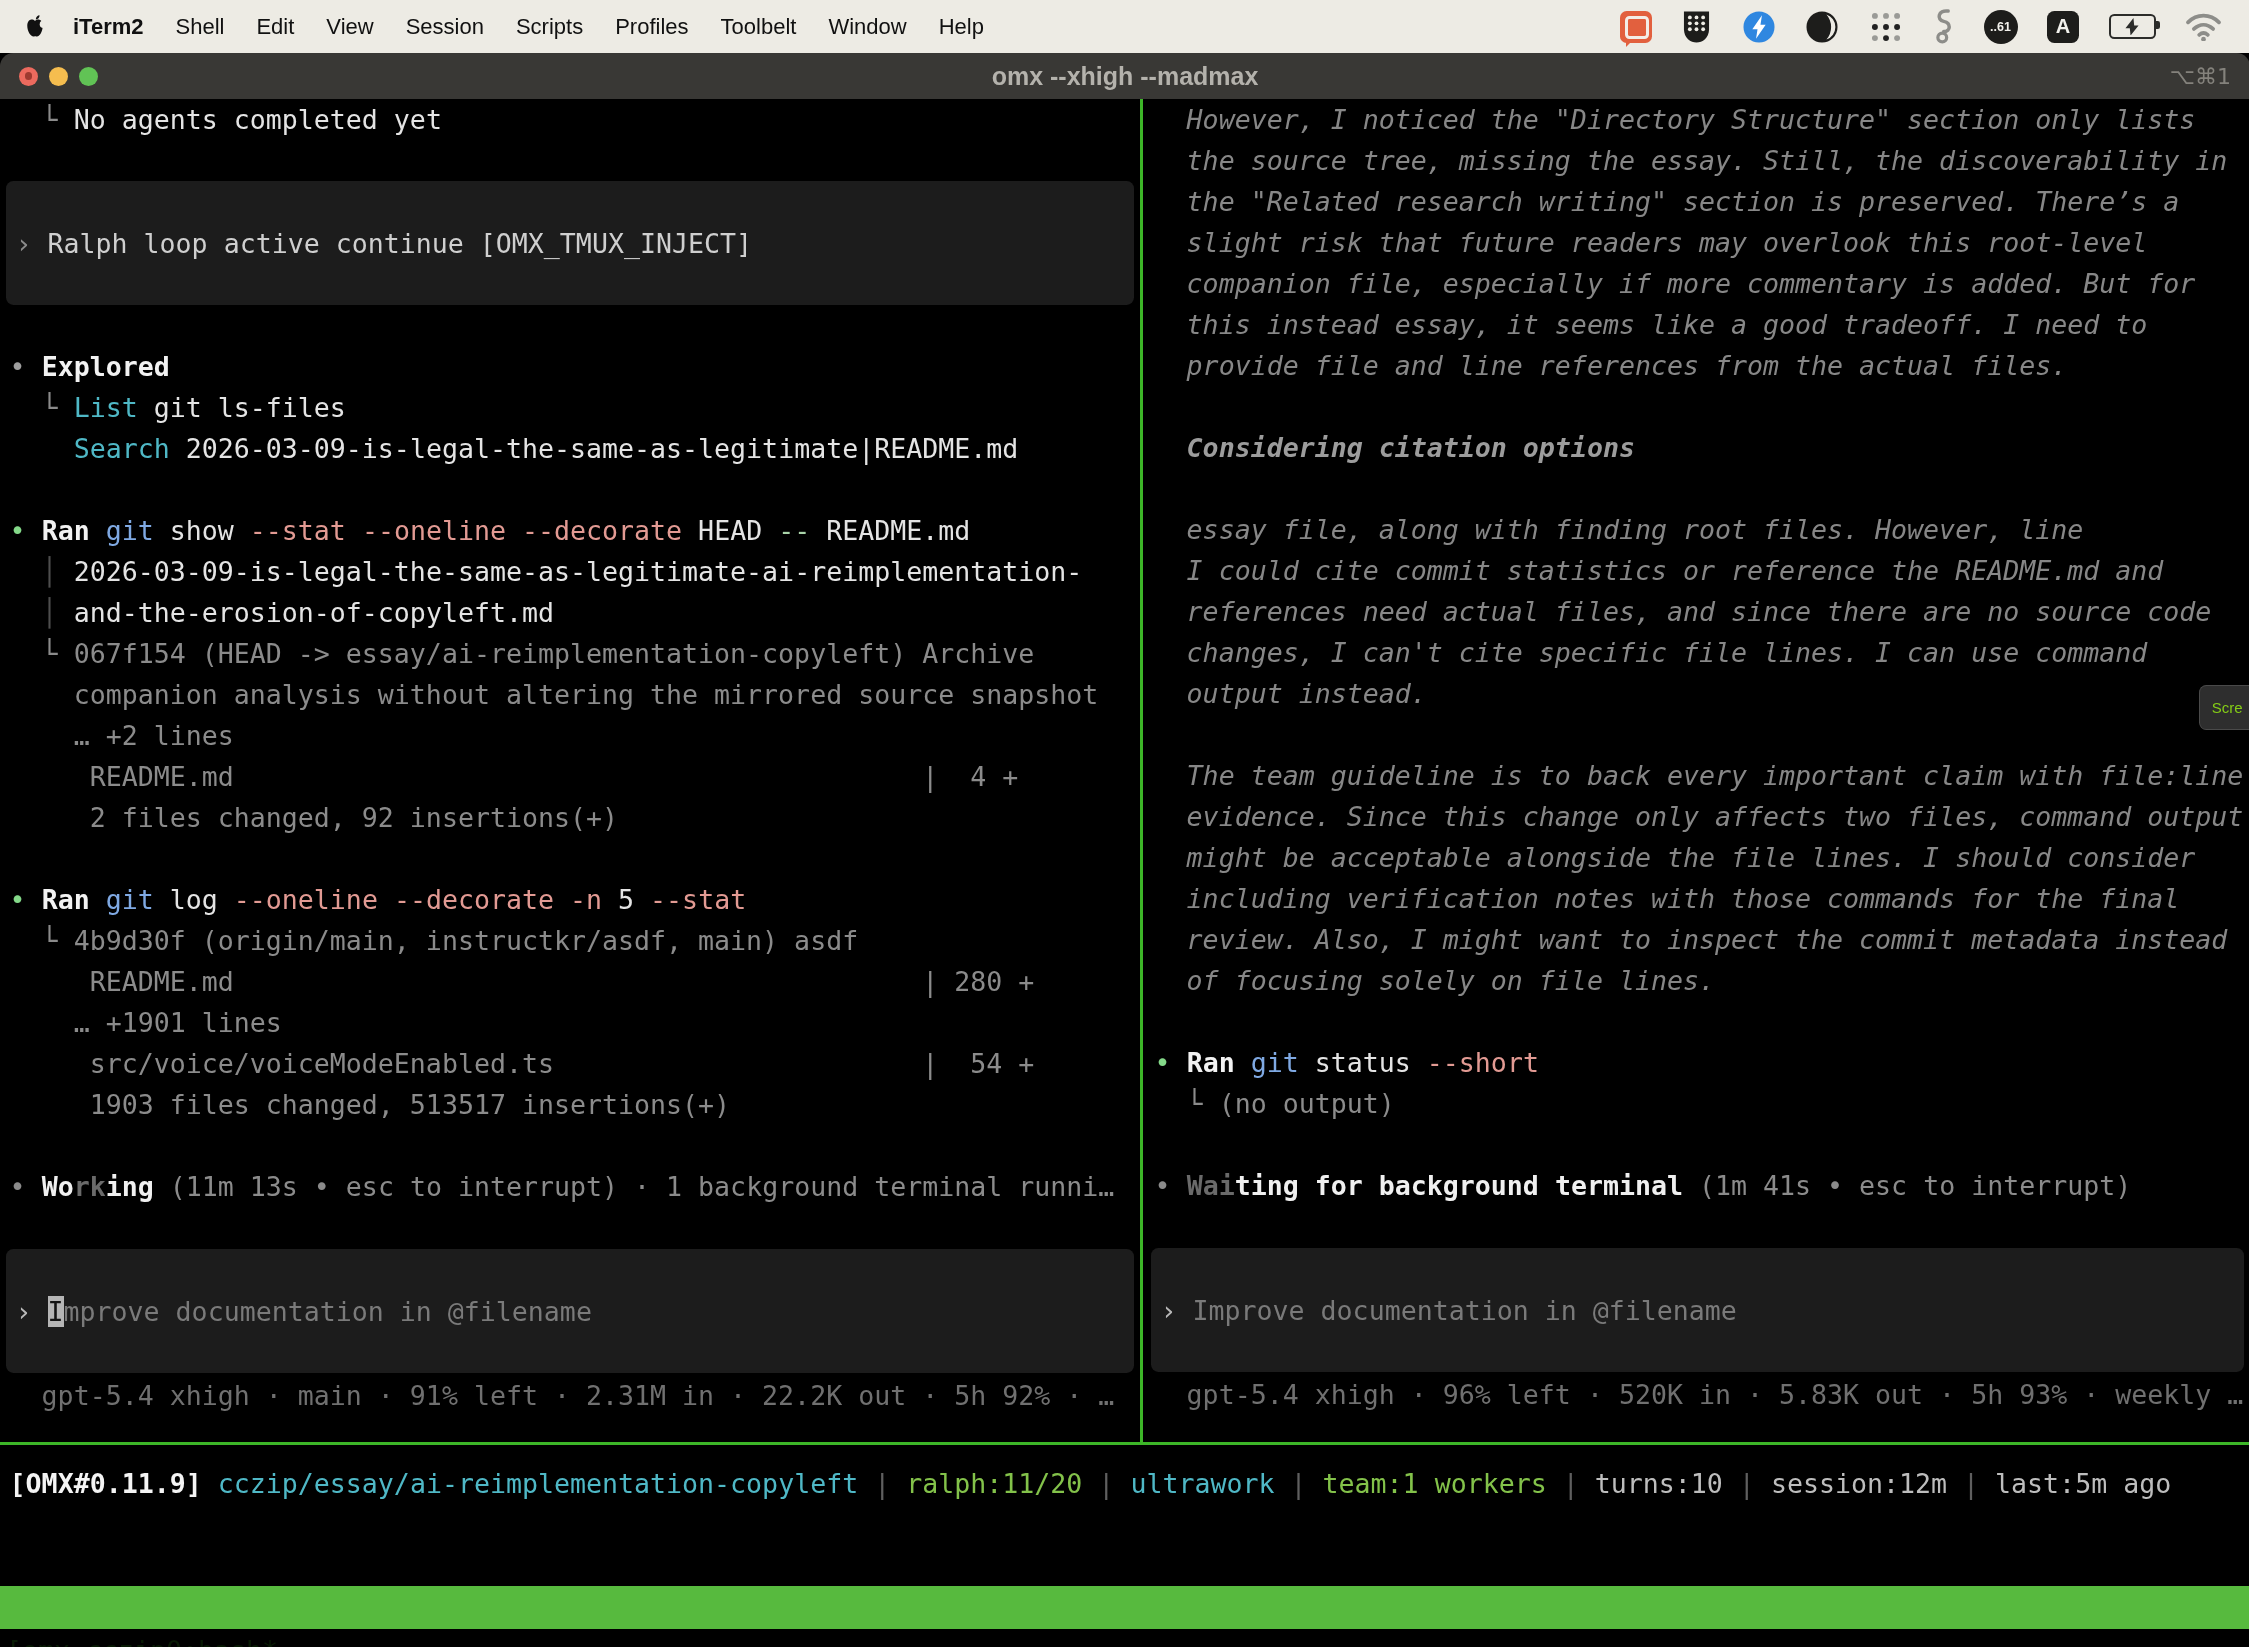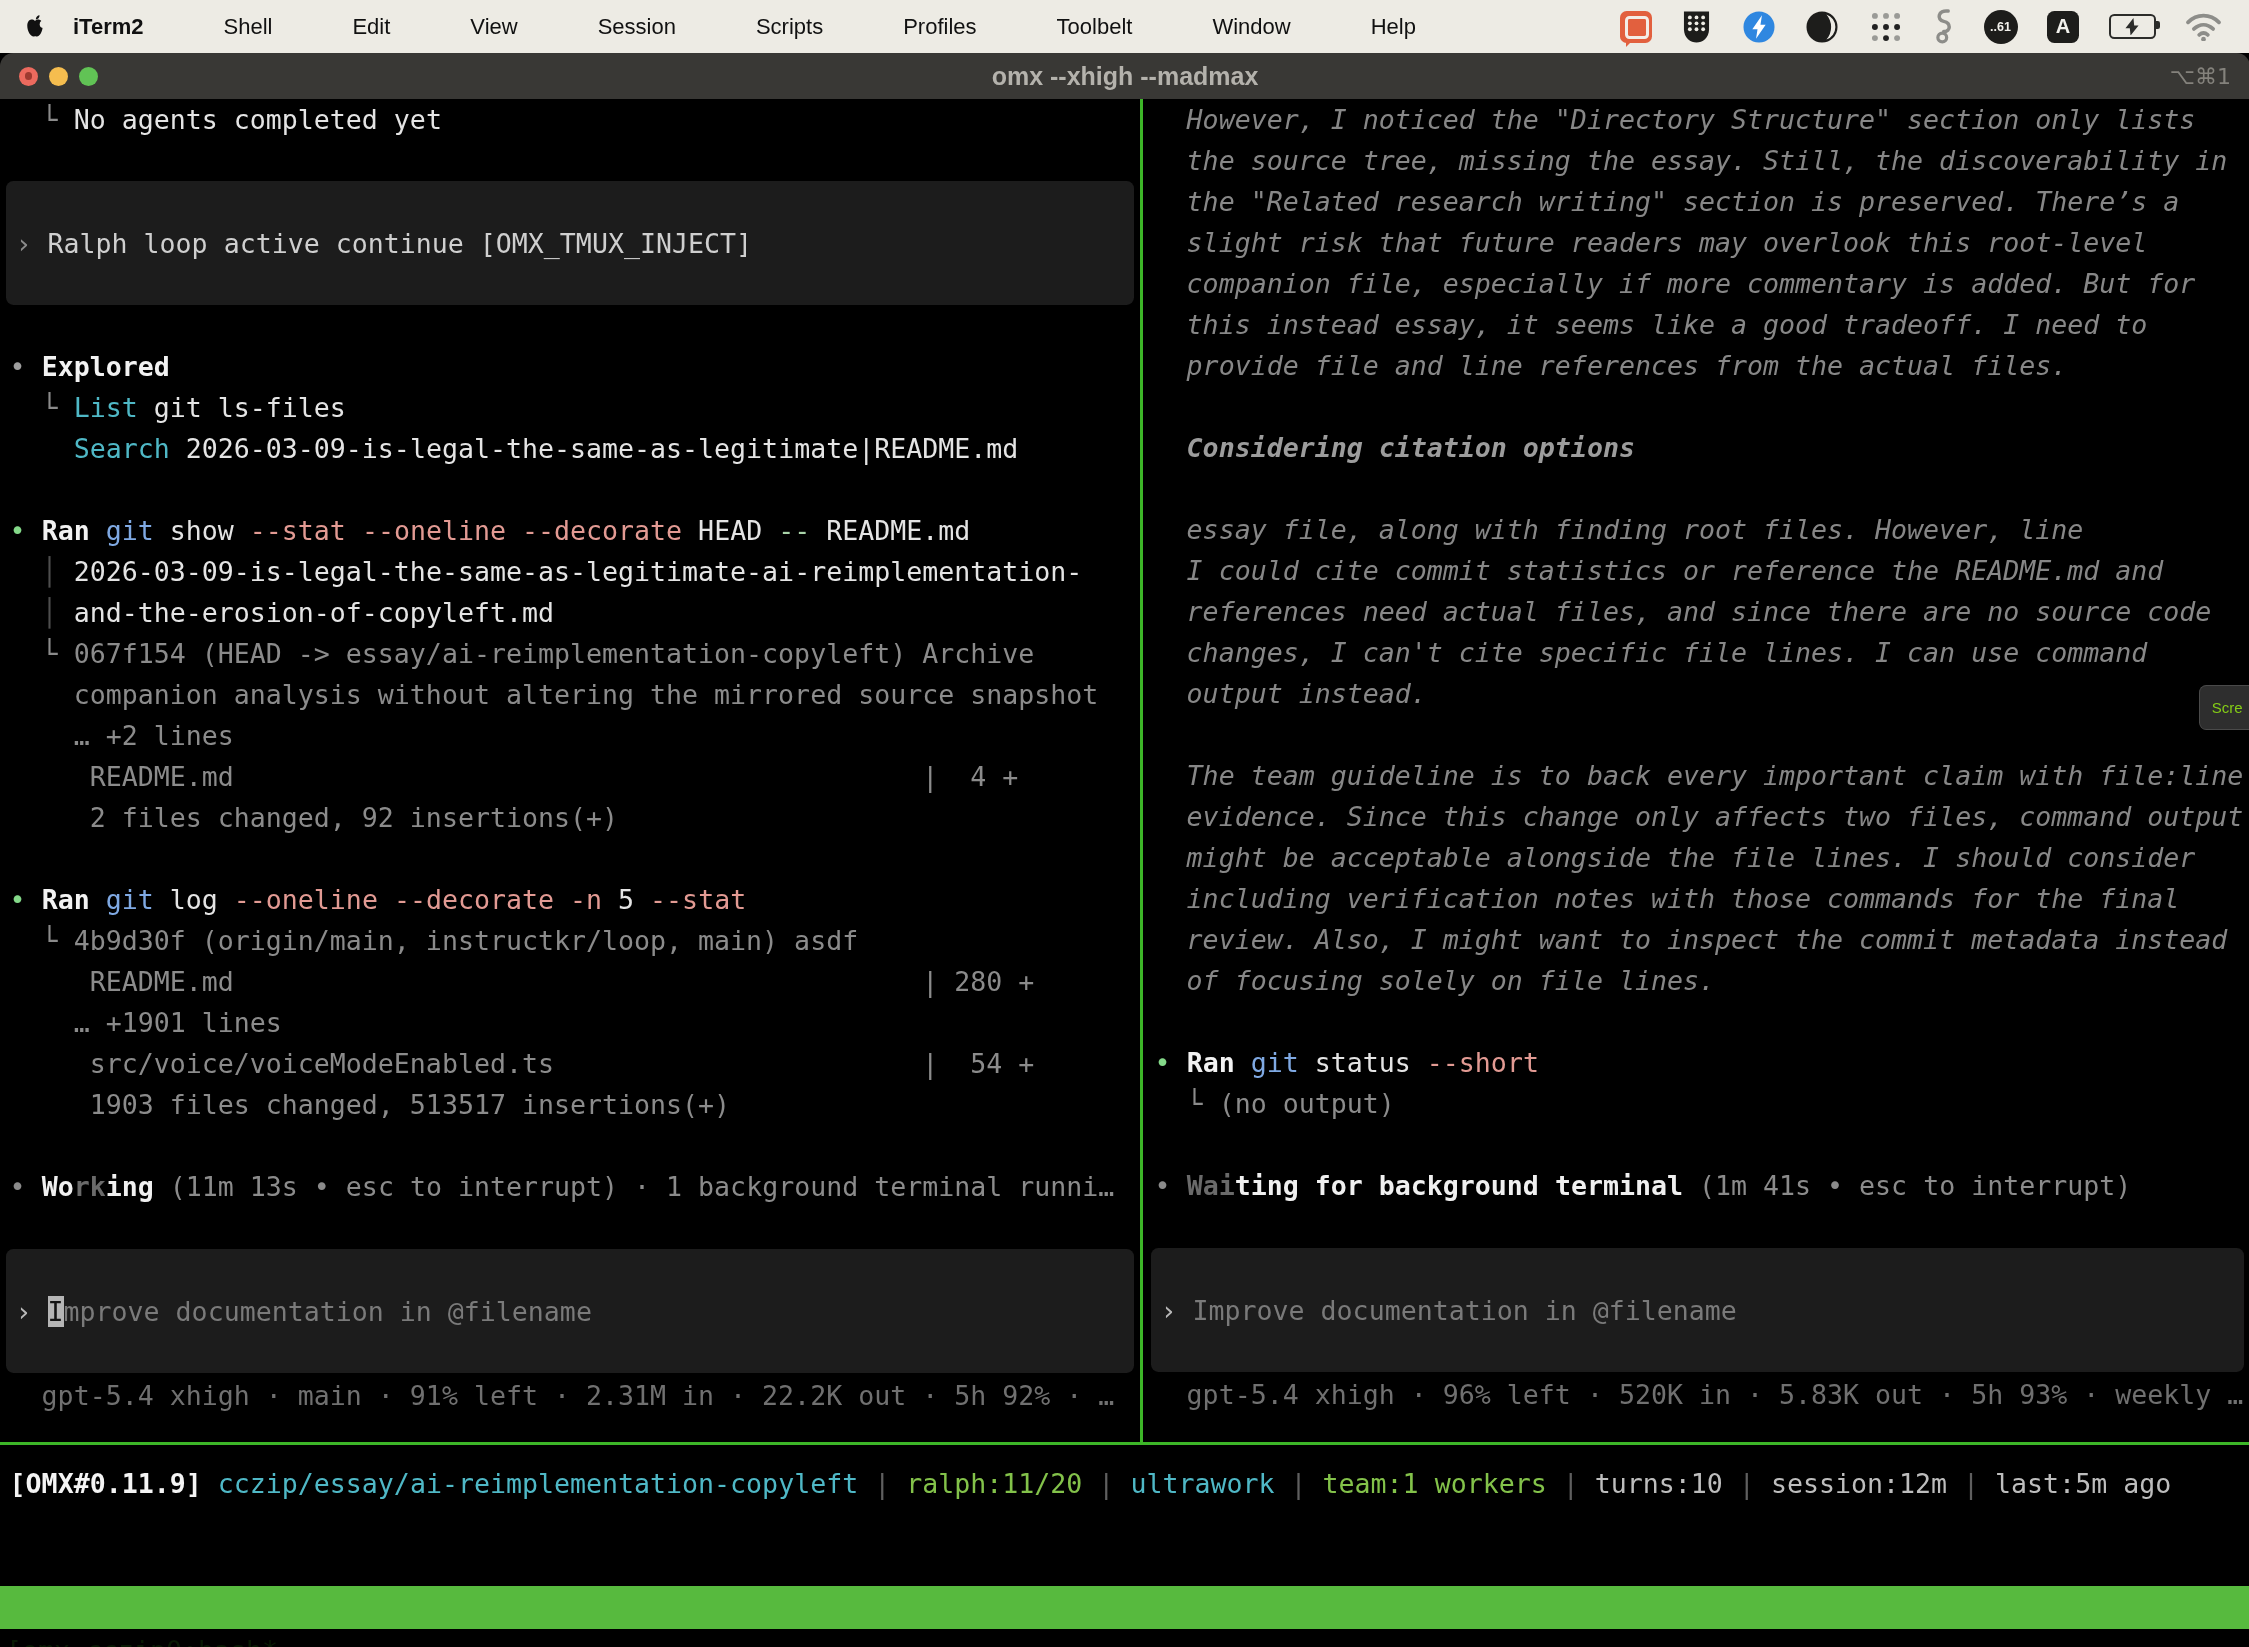--- a/index.html
+++ b/index.html
@@ -1,21 +1,21 @@
 <!DOCTYPE html>
 <html style="font-size:11.8px"><head>
 <meta charset="utf-8">
 <style>
   html,body{margin:0;padding:0;background:#000;}
   #screen{position:relative;width:2250px;height:1648px;background:#000;overflow:hidden;font-family:"Liberation Sans",sans-serif;}
 
   
   .menubar{position:absolute;left:0;top:0;width:100%;height:53px;background:#edebe4;display:flex;align-items:center;color:#111;}
   .menubar .apple{margin-left:25px;display:flex;align-items:center;}
-  .menu-items{display:flex;align-items:center;list-style:none;margin:0 0 0 28px;padding:0;font-size:22px;gap:48px;}
+  .menu-items{display:flex;align-items:center;list-style:none;margin:0 0 0 28px;padding:0;font-size:22px;}
   .menu-items li{margin-right:32px;cursor:default;}
   .menu-items li.app{font-weight:bold;}
   .mb-status{margin-left:auto;display:flex;align-items:center;gap:29.5px;margin-right:28px;}
   .mb-ic{display:flex;align-items:center;justify-content:center;height:35px;}
   .ic-chat{width:32px;height:32px;background:#e2603e;border-radius:6.6px;position:relative;}
   .ic-chat i{position:absolute;left:5.9px;top:5.2px;width:17.7px;height:17.7px;border:3px solid #f3ede7;border-radius:4.4px;background:transparent;}
   .ic-chat u{position:absolute;left:6.6px;bottom:-4.4px;width:0;height:0;border-left:7.4px solid #e2603e;border-bottom:7.4px solid transparent;}
   .ic-badge61{width:34px;height:34px;border-radius:50%;background:#1d1d1b;color:#f2f1ec;font-size:12.5px;font-weight:bold;display:flex;align-items:center;justify-content:center;}
   .ic-a{width:32px;height:32px;border-radius:7.4px;background:#1d1d1b;color:#f2f1ec;font-size:20px;font-weight:bold;display:flex;align-items:center;justify-content:center;}
   .ic-batt{position:relative;width:43px;height:20.7px;border:2.2px solid #2c2c2a;border-radius:5.2px;display:flex;align-items:center;justify-content:center;}
@@ -221,21 +221,21 @@
       <div class="trow"><span class="c-tree">  │ </span><span class="c-w">2026-03-09-is-legal-the-same-as-legitimate-ai-reimplementation-</span></div>
       <div class="trow"><span class="c-tree">  │ </span><span class="c-w">and-the-erosion-of-copyleft.md</span></div>
       <div class="trow"><span class="c-g">  └ 067f154 (HEAD -&gt; essay/ai-reimplementation-copyleft) Archive</span></div>
       <div class="trow"><span class="c-g">    companion analysis without altering the mirrored source snapshot</span></div>
       <div class="trow"><span class="c-g">    … +2 lines</span></div>
       <div class="trow"><span class="c-g">     README.md                                           |  4 +</span></div>
       <div class="trow"><span class="c-g">     2 files changed, 92 insertions(+)</span></div>
       <div class="trow blank"></div>
 
       <div class="trow"><span class="c-gr">• </span><span class="c-bw">Ran</span><span class="c-w"> </span><span class="c-bl">git</span><span class="c-w"> log </span><span class="c-sa">--oneline --decorate -n</span><span class="c-w"> 5 </span><span class="c-sa">--stat</span></div>
-      <div class="trow"><span class="c-g">  └ 4b9d30f (origin/main, instructkr/loop, main) asdf</span></div>
+      <div class="trow"><span class="c-g">  └ 4b9d30f (origin/main, instructkr/asdf, main) asdf</span></div>
       <div class="trow"><span class="c-g">     README.md                                           | 280 +</span></div>
       <div class="trow"><span class="c-g">    … +1901 lines</span></div>
       <div class="trow"><span class="c-g">     src/voice/voiceModeEnabled.ts                       |  54 +</span></div>
       <div class="trow"><span class="c-g">     1903 files changed, 513517 insertions(+)</span></div>
       <div class="trow blank"></div>
 
       <div class="trow"><span class="c-g">• </span><span class="shb">Wo</span><span class="shd">rk</span><span class="shb">ing</span><span class="c-g"> (11m 13s • esc to interrupt) · 1 background terminal runni…</span></div>
       <div class="sp57"></div>
 
       <div class="pbox">

